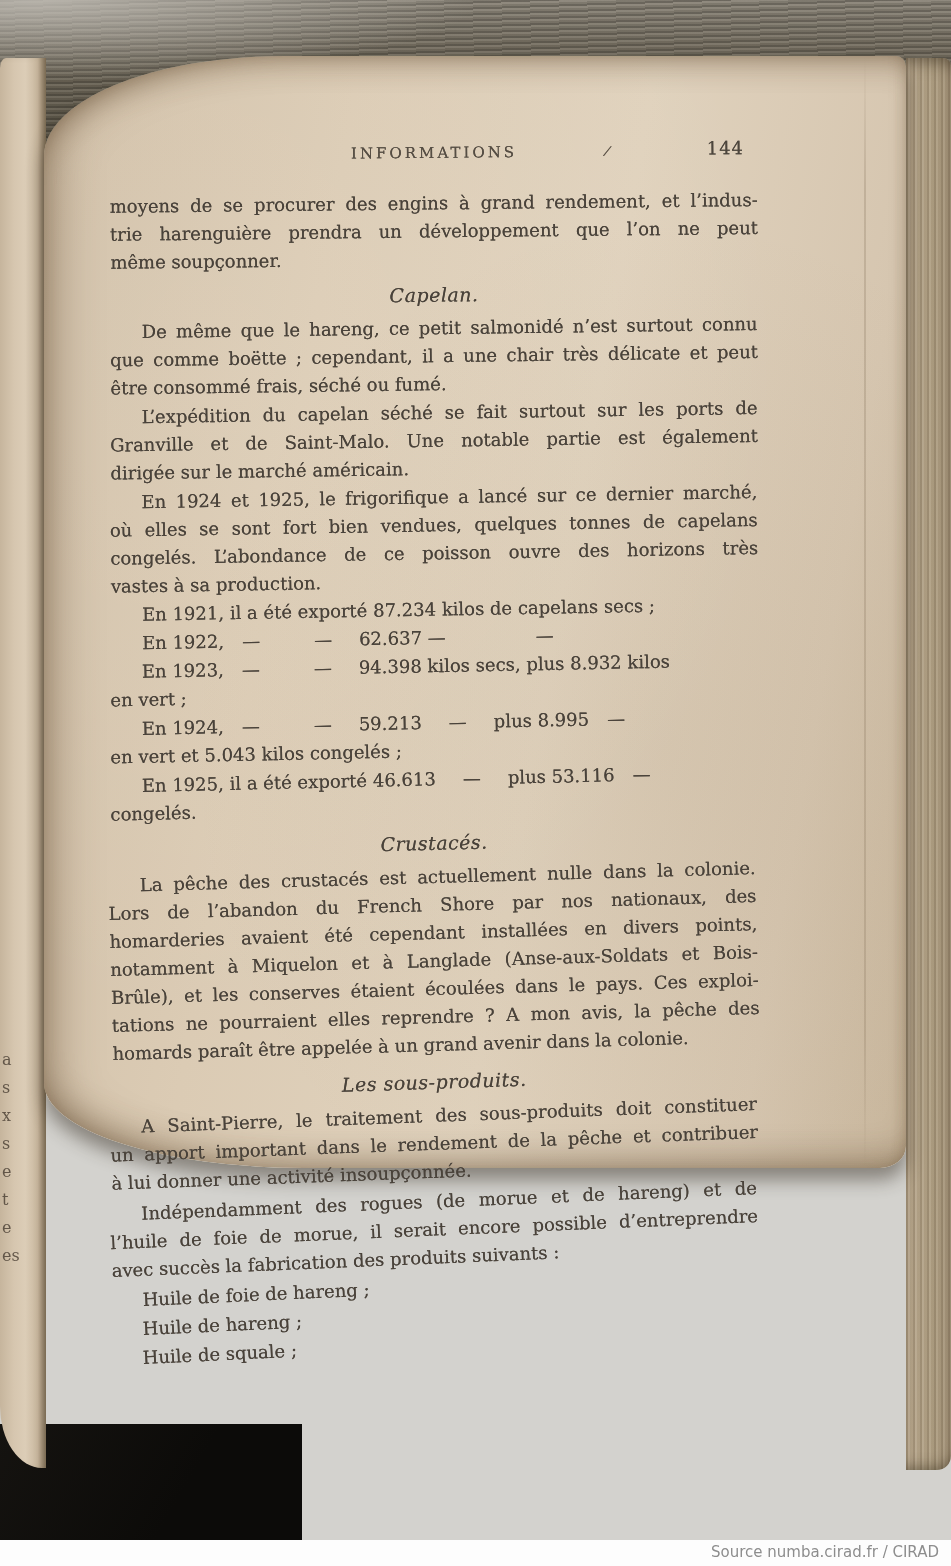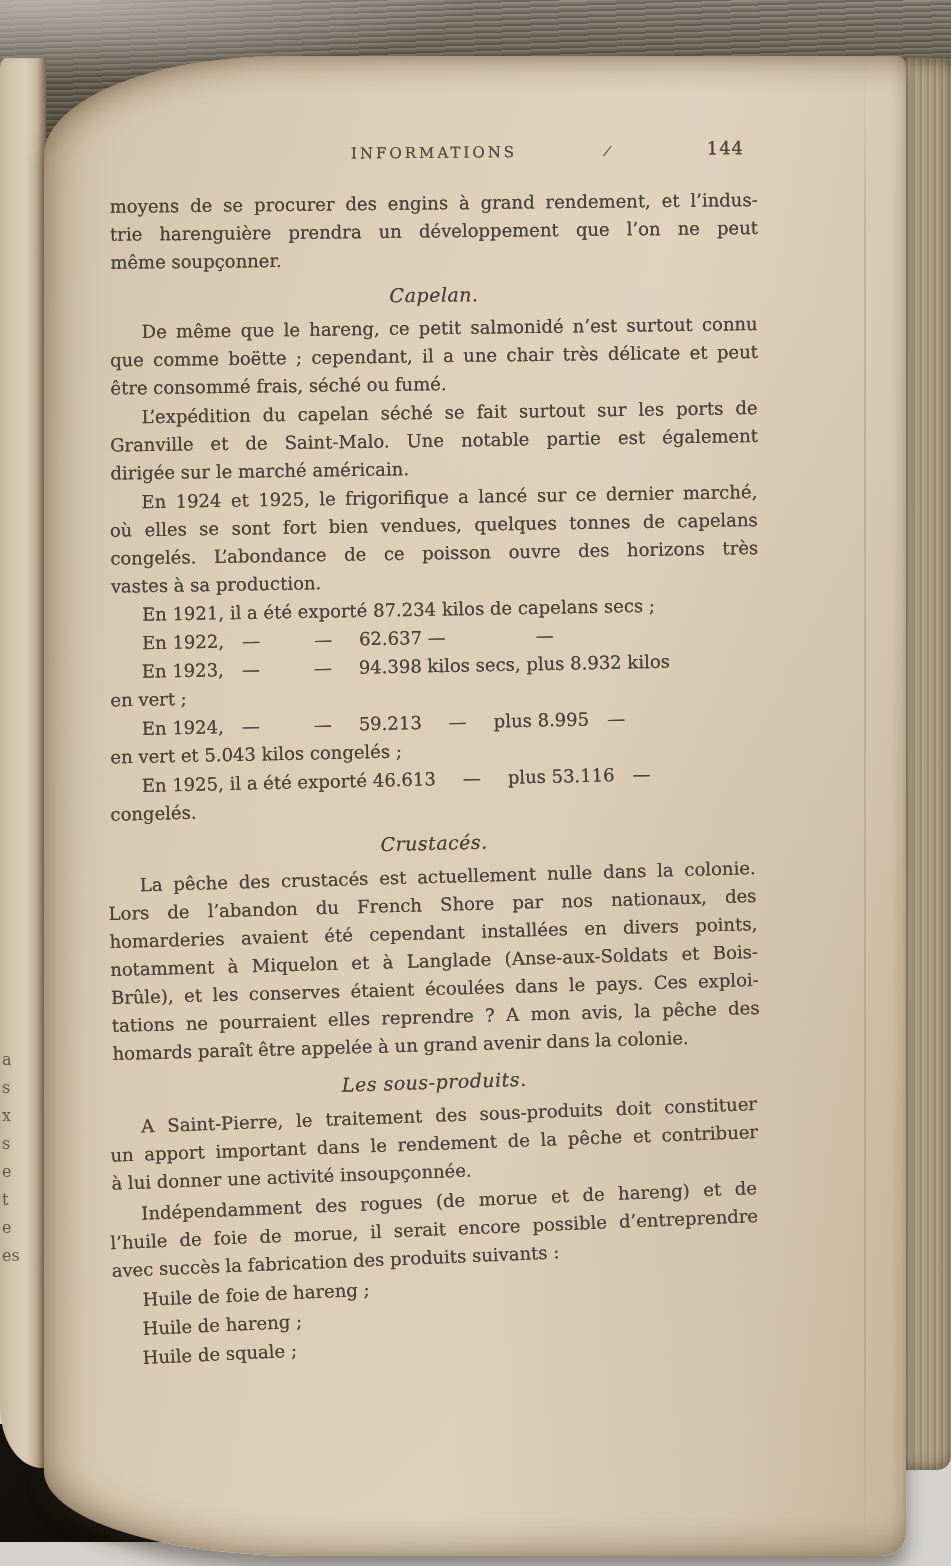--- a/index.html
+++ b/index.html
@@ -30,21 +30,21 @@
   }
   .fragments .frag{height:28px;line-height:28px;}
   
   .cover{
     position:absolute;left:0;top:1424px;width:302px;height:118px;
     background:linear-gradient(120deg,#151310,#0c0b09 60%);
     z-index:2;
   }
   
   .page{
-    position:absolute;left:44px;top:56px;width:862px;height:1500px;z-index:4;
+    position:absolute;left:44px;top:56px;width:862px;height:1112px;z-index:4;
     background:
       radial-gradient(ellipse at 22% 28%, rgba(255,250,240,.10), rgba(255,250,240,0) 60%),
       radial-gradient(ellipse at 72% 62%, rgba(120,95,60,.07), rgba(120,95,60,0) 55%),
       linear-gradient(100deg,var(--paper_edge,#d0bfa7) 0%, var(--paper,#dbcbb4) 30%, #e0d2bd 58%, #d6c6b0 84%, #c8b69c 100%);
     border-radius:240px 10px 26px 260px / 100px 10px 22px 85px;
     box-shadow:
       0 12px 18px rgba(45,35,25,.45),
       inset 26px 0 46px -18px rgba(95,72,45,.50),
       inset -4px 0 14px -6px rgba(95,72,45,.35),
       inset 0 22px 30px -18px rgba(95,72,45,.45),
@@ -212,13 +212,16 @@
         </div>
         <div data-name="line-huile-2" class="para">
           <div class="line indent" data-name="text-line">Huile de hareng ;</div>
         </div>
         <div data-name="line-huile-3" class="para">
           <div class="line indent" data-name="text-line">Huile de squale ;</div>
         </div>
       </div>
   </div>
 
+  <div class="source-bar" data-name="source-bar">
+    <span data-name="source-credit">Source numba.cirad.fr / CIRAD</span>
+  </div>
 </div>
 
 </body></html>

